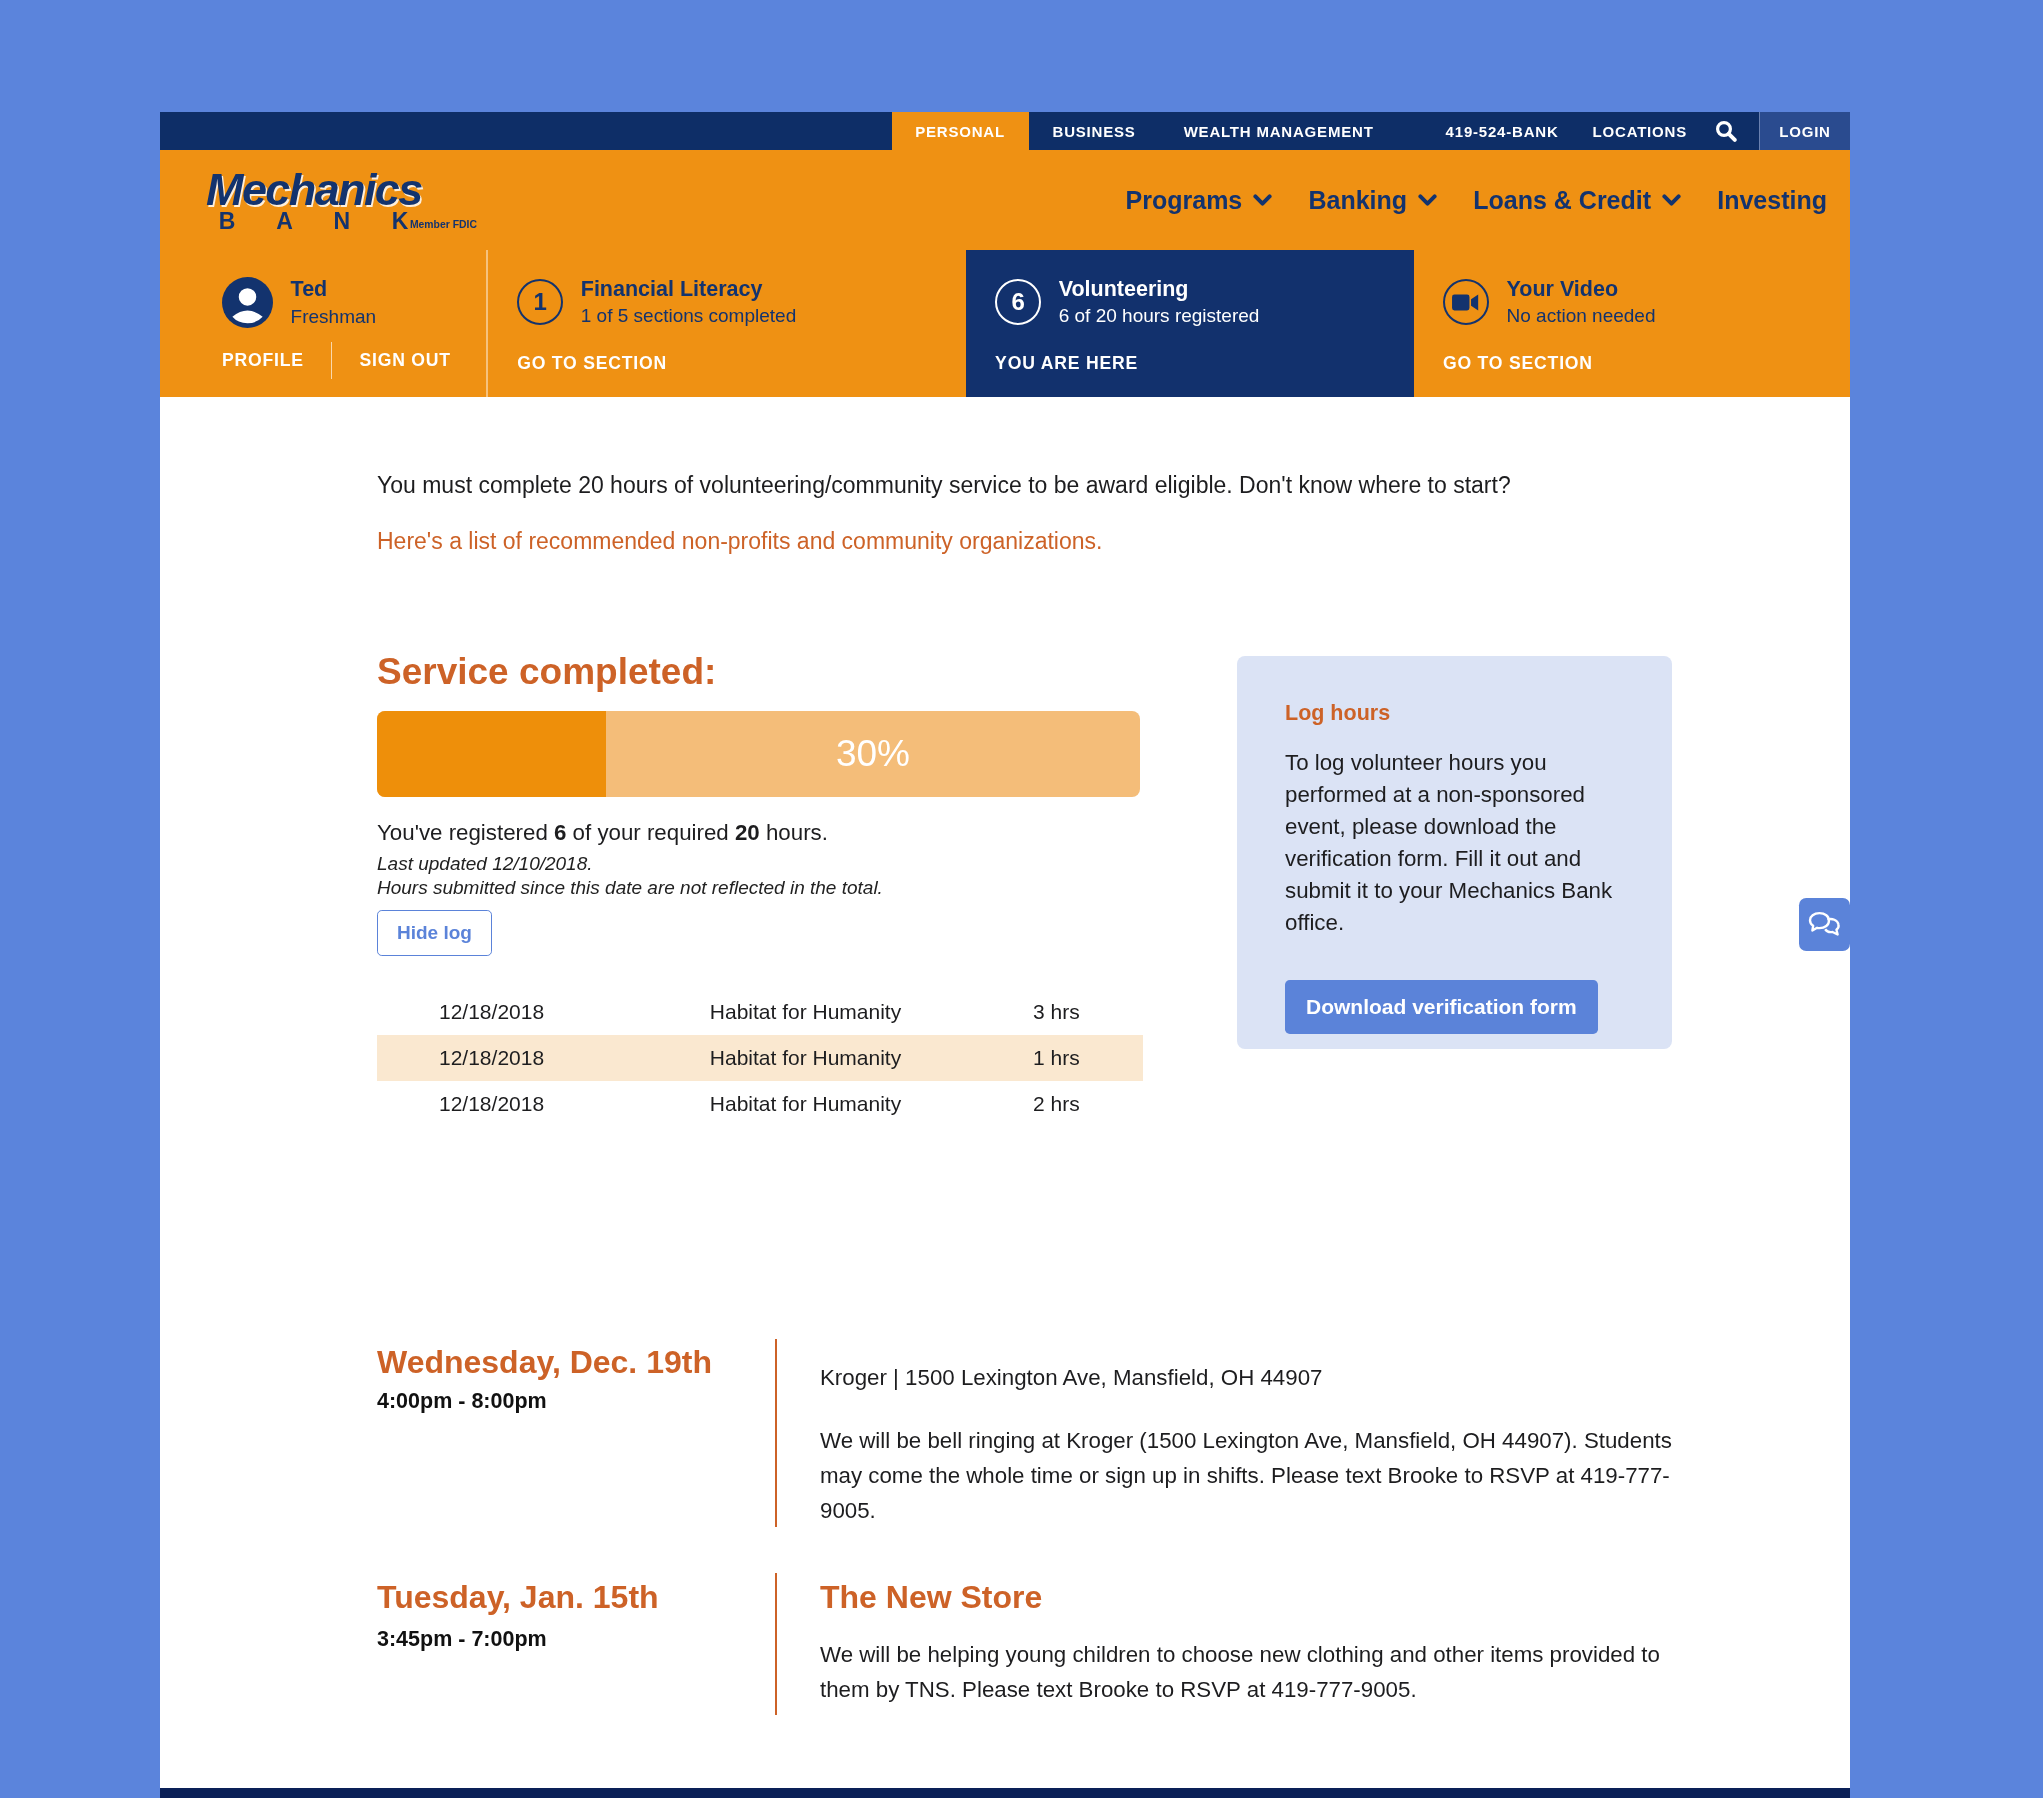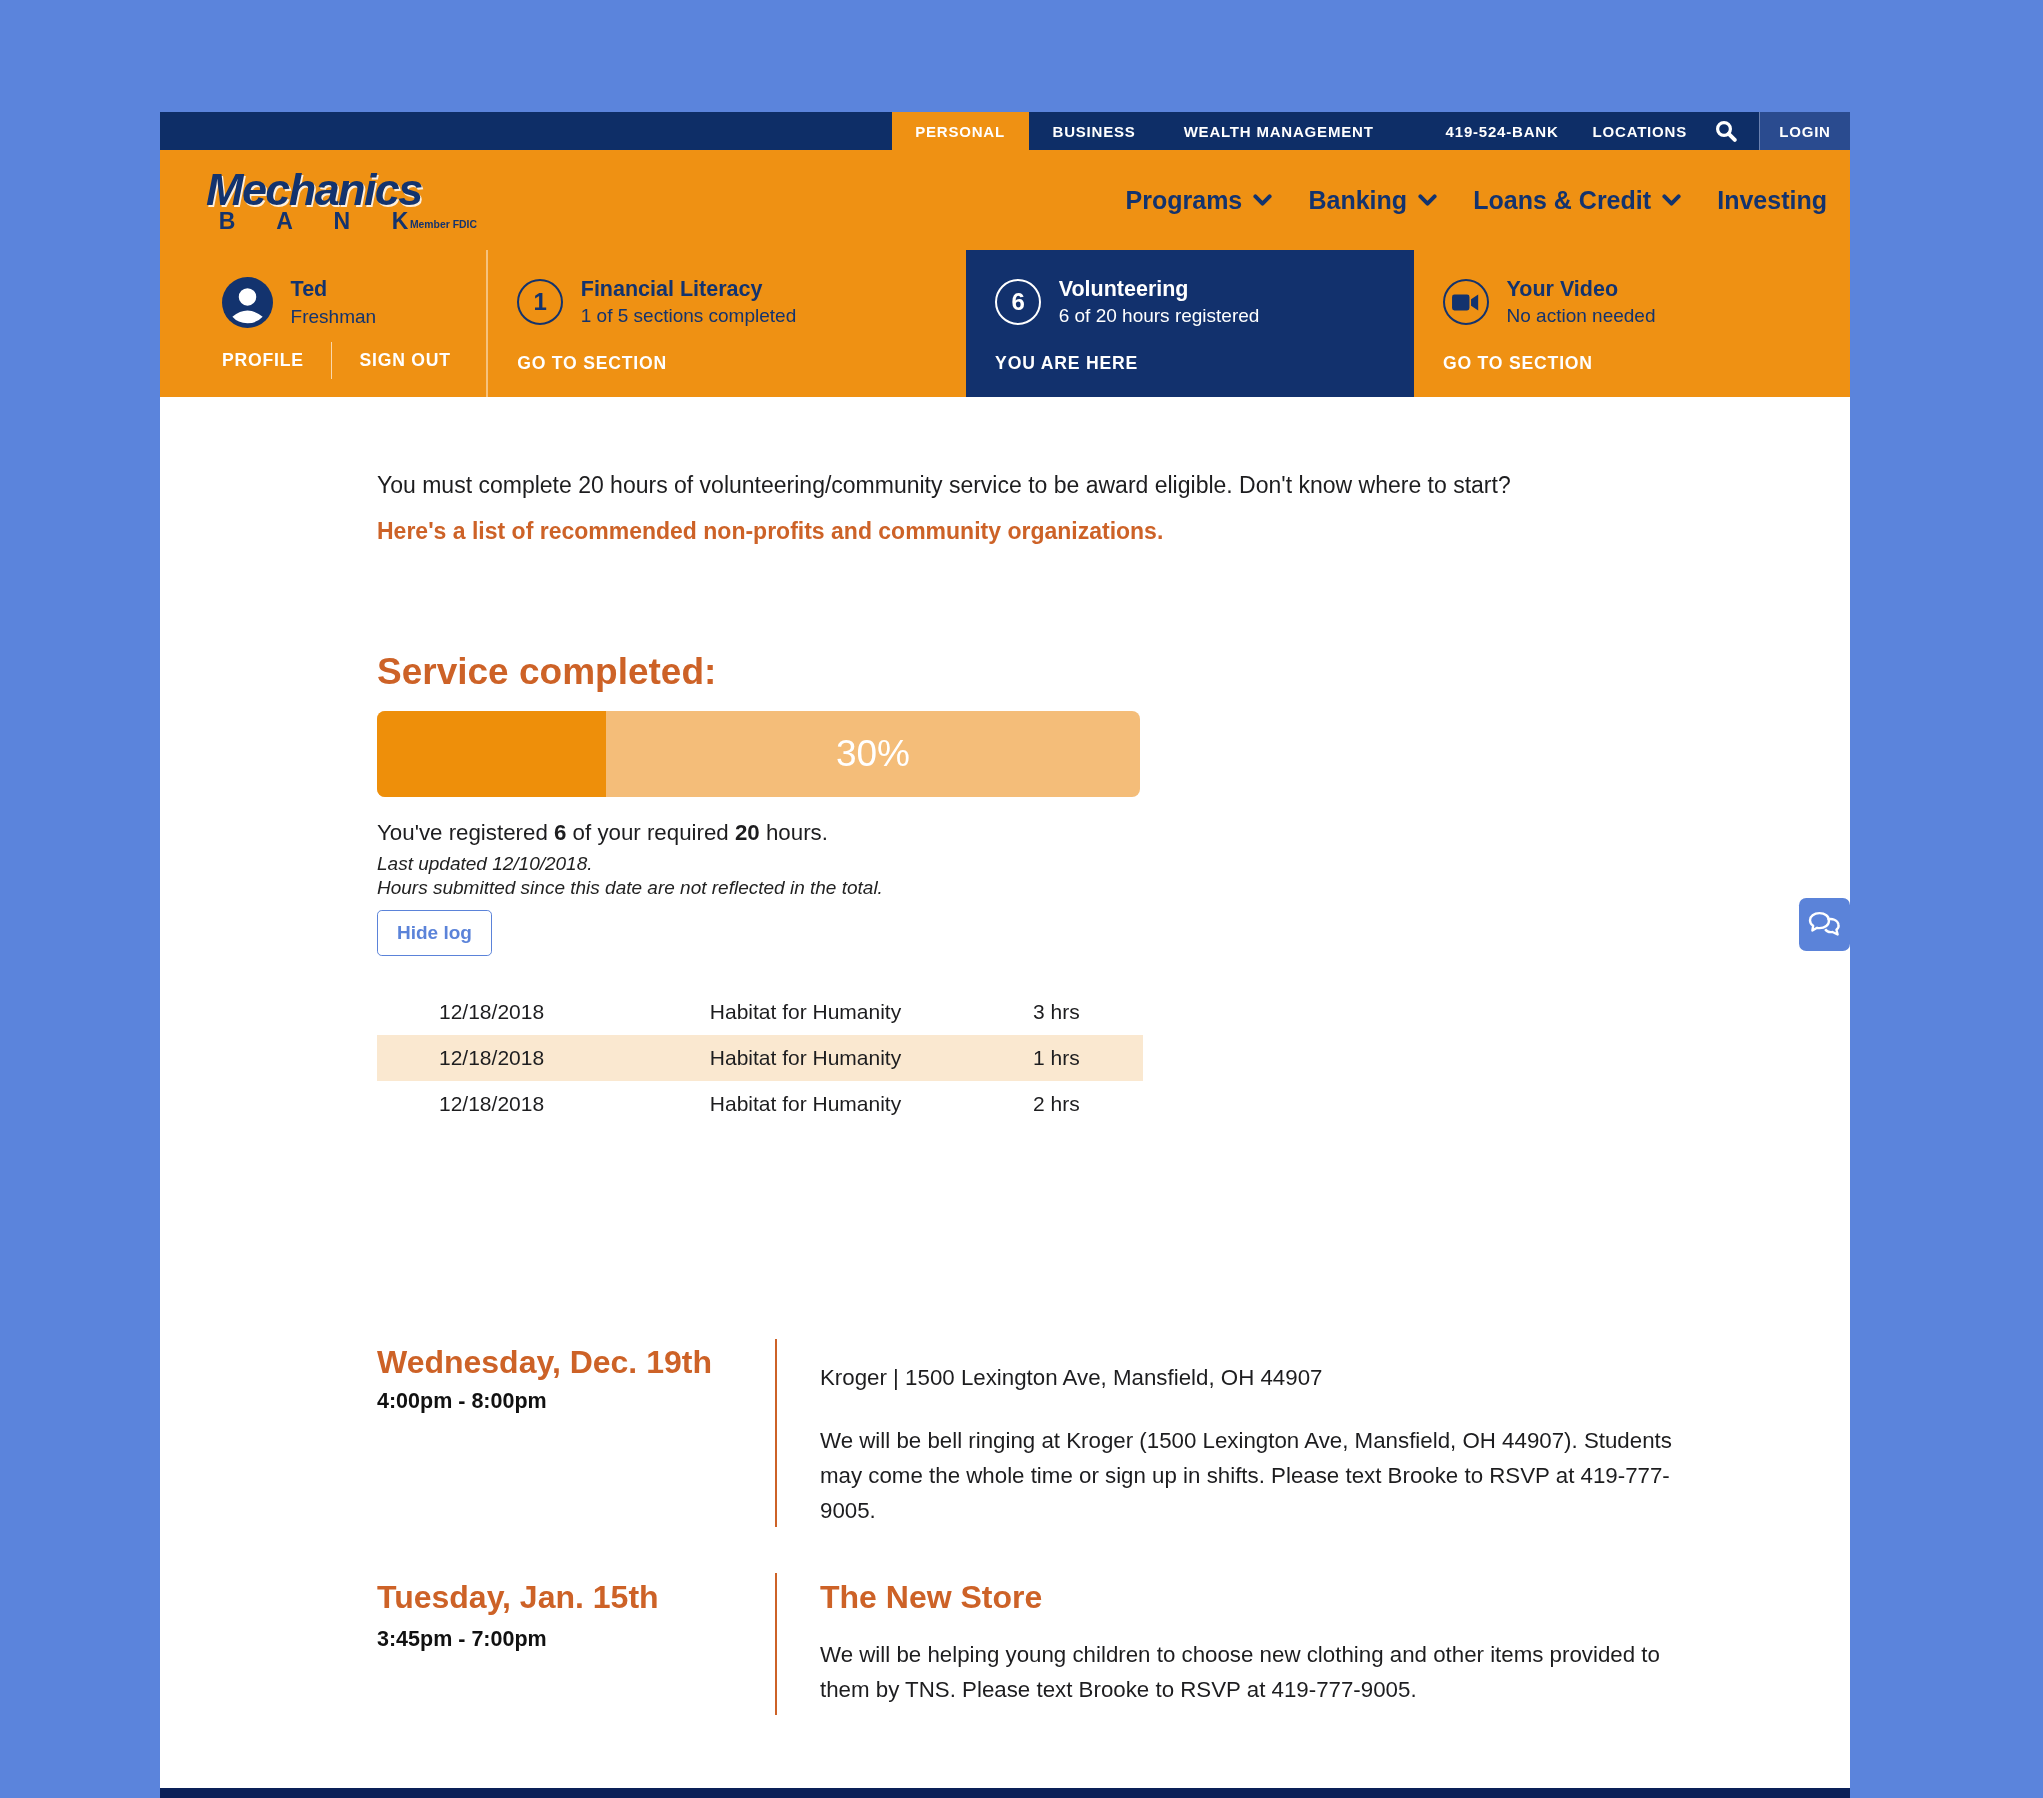--- a/index.html
+++ b/index.html
@@ -77,21 +77,21 @@
   }
   .avatar { width:51px; height:51px; flex:0 0 auto; }
   .user-links { position:absolute; left:62px; bottom:19px; display:flex; align-items:center; }
   .user-links .ulink { color:#ffffff; font-size:17.6px; font-weight:700; letter-spacing:0.8px; cursor:pointer; }
   .ulink-div { width:1.6px; height:37px; background:rgba(255,255,255,.65); margin:0 27px; }
 
   
   .content { position:absolute; top:285px; left:0; right:0; bottom:11.2px; background:#ffffff; }
   .abs { position:absolute; }
   .intro { left:217px; top:70px; width:1309px; font-size:23px; line-height:37px; color:#1d1d1f; }
-  .intro-link { color:#cd6227; font-weight:700; cursor:pointer; display:inline-block; margin-top:9px; }
+  .intro-link { color:#cd6227; font-weight:400; cursor:pointer; display:inline-block; margin-top:19px; }
 
   .svc-heading { left:217px; top:254px; font-size:37px; font-weight:800; color:#cd6227; }
   .progress {
     left:217px; top:314px; width:763px; height:86px; border-radius:8px;
     background:#f4bd79; overflow:hidden;
   }
   .progress-fill { position:absolute; left:0; top:0; bottom:0; background:#ee8f0a; }
   .progress-label {
     position:absolute; left:30%; right:0; top:0; bottom:0;
     display:flex; align-items:center; justify-content:center;
@@ -297,20 +297,25 @@
         <div class="cell-org">Habitat for Humanity</div>
         <div class="cell-hrs">1 hrs</div>
       </div>
       <div class="log-row">
         <div class="cell-date">12/18/2018</div>
         <div class="cell-org">Habitat for Humanity</div>
         <div class="cell-hrs">2 hrs</div>
       </div>
     </div>
 
+    <div class="abs card">
+      <div class="card-title">Log hours</div>
+      <div class="card-body">To log volunteer hours you performed at a non-sponsored event, please download the verification form. Fill it out and submit it to your Mechanics Bank office.</div>
+      <button class="card-btn">Download verification form</button>
+    </div>
 
     <div class="abs chat-tab">
       <svg width="34" height="30" viewBox="0 0 42 38">
         <path d="M14 4 C7 4 2 8 2 13 C2 16 3.5 18.5 6 20 L5 26 L11 22.5 C12 22.8 13 23 14 23 C21 23 26 19 26 13.5 C26 8 21 4 14 4 Z" fill="none" stroke="#ffffff" stroke-width="3" stroke-linejoin="round"></path>
         <path d="M24 12 C30 10 37 13 38 18 C38.8 21 37.5 23.5 35.5 25 L37 31 L30.5 27.8 C27 28.5 23 27 21.2 24.4" fill="none" stroke="#ffffff" stroke-width="3" stroke-linejoin="round"></path>
       </svg>
     </div>
 
 
     <div class="abs ev-date d1">Wednesday, Dec. 19th</div>

